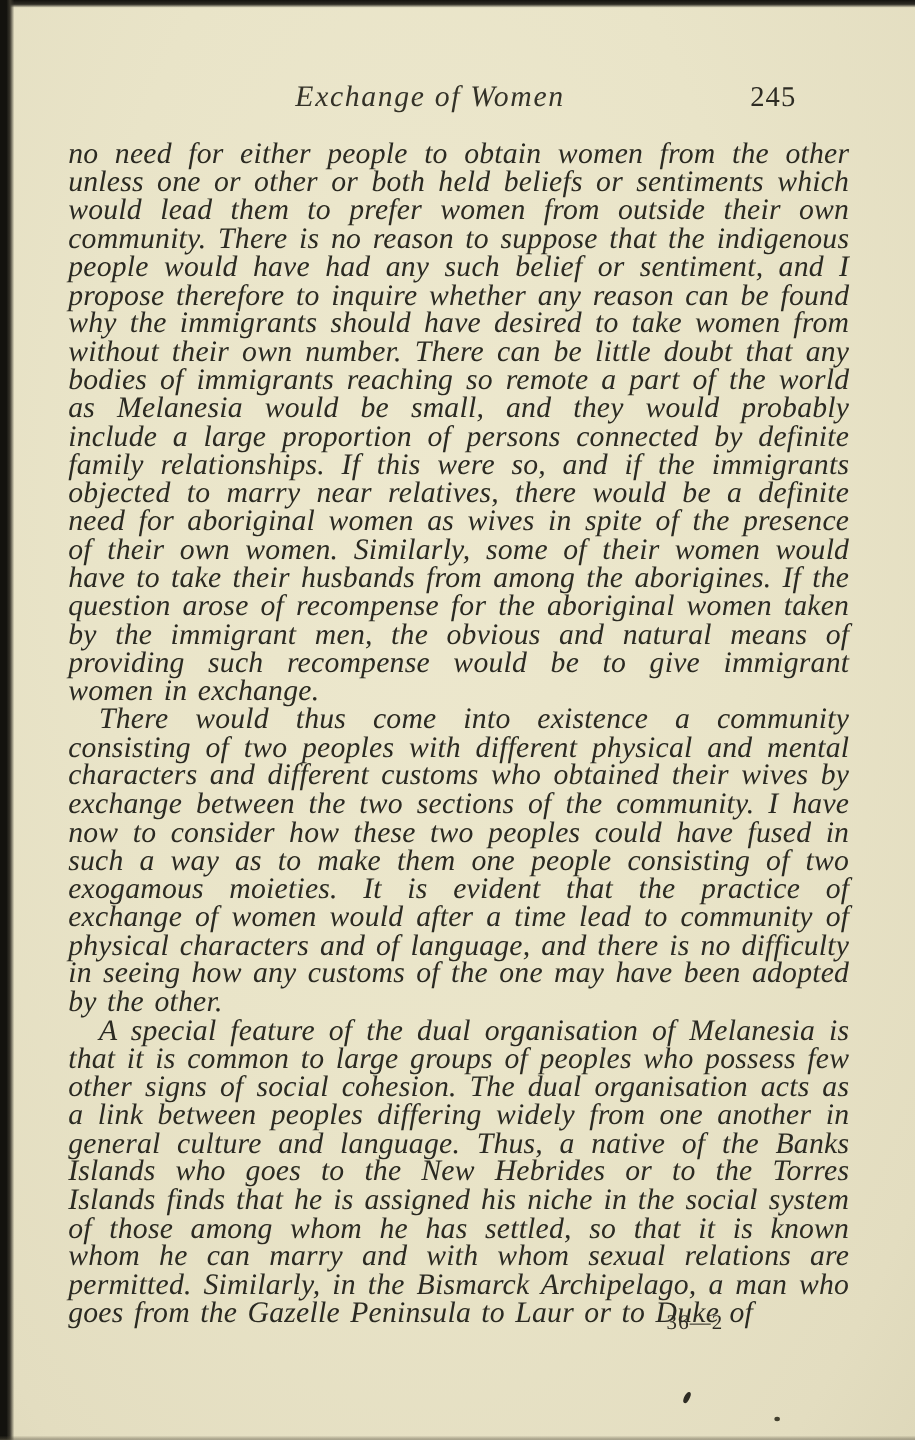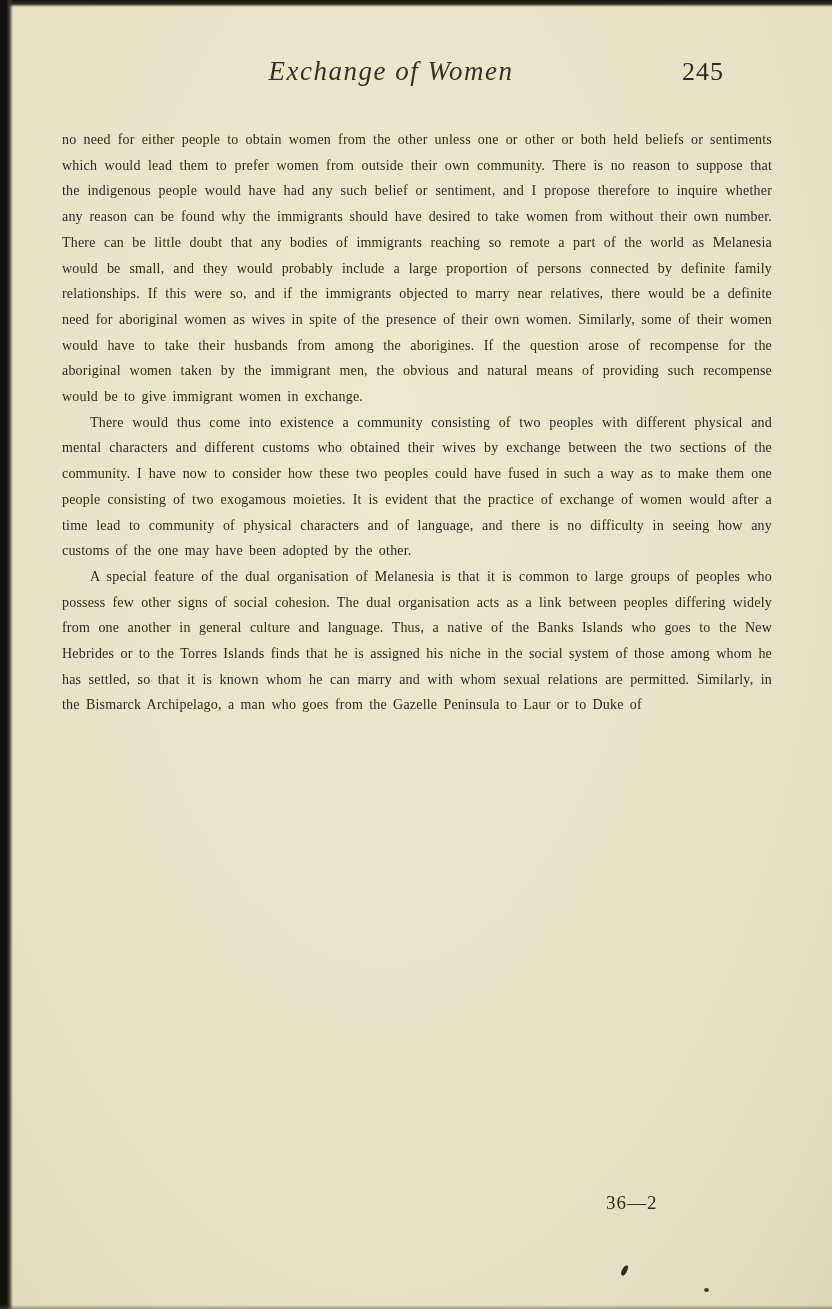--- a/index.html
+++ b/index.html
@@ -25,47 +25,48 @@
     background: linear-gradient(90deg, #13120e 0%, #13120e 45%, #3b382e 70%, rgba(59,56,46,0) 100%);
   }
   .edge-bottom {
     position: absolute; left: 0; right: 0; bottom: 0; height: 4px;
     background: linear-gradient(0deg, rgba(90,85,66,0.55) 0%, rgba(90,85,66,0) 100%);
   }
 
   
   .running-head {
     position: absolute;
-    top: 56px; left: 62px; width: 710px; height: 40px;
+    top: 72px; left: 62px; width: 710px; height: 40px;
   }
   .head-title {
     text-align: center;
     font-style: italic;
     font-size: 27px;
     letter-spacing: 1.5px;
     color: #343228;
     transform: translateX(-26px);
   }
   .head-pagenum {
     position: absolute; top: 1px; right: 48px;
     font-size: 26px;
     letter-spacing: 1px;
     color: #2e2c24;
   }
 
   
   .body-text {
     position: absolute;
     top: 127px; left: 62px; width: 710px;
-    font-size: 14px;
+    font-size: 27px;
     line-height: 25.7px;
     text-align: justify;
     letter-spacing: 0.2px;
     word-spacing: 2.5px;
     color: #2b2a22;
+    font-style: italic;
   }
   .body-text p { margin: 0; }
   .body-text p.indent { text-indent: 28px; }
 
   
   .signature {
     position: absolute;
     top: 1192px; left: 606px;
     font-size: 19px;
     letter-spacing: 1px;

